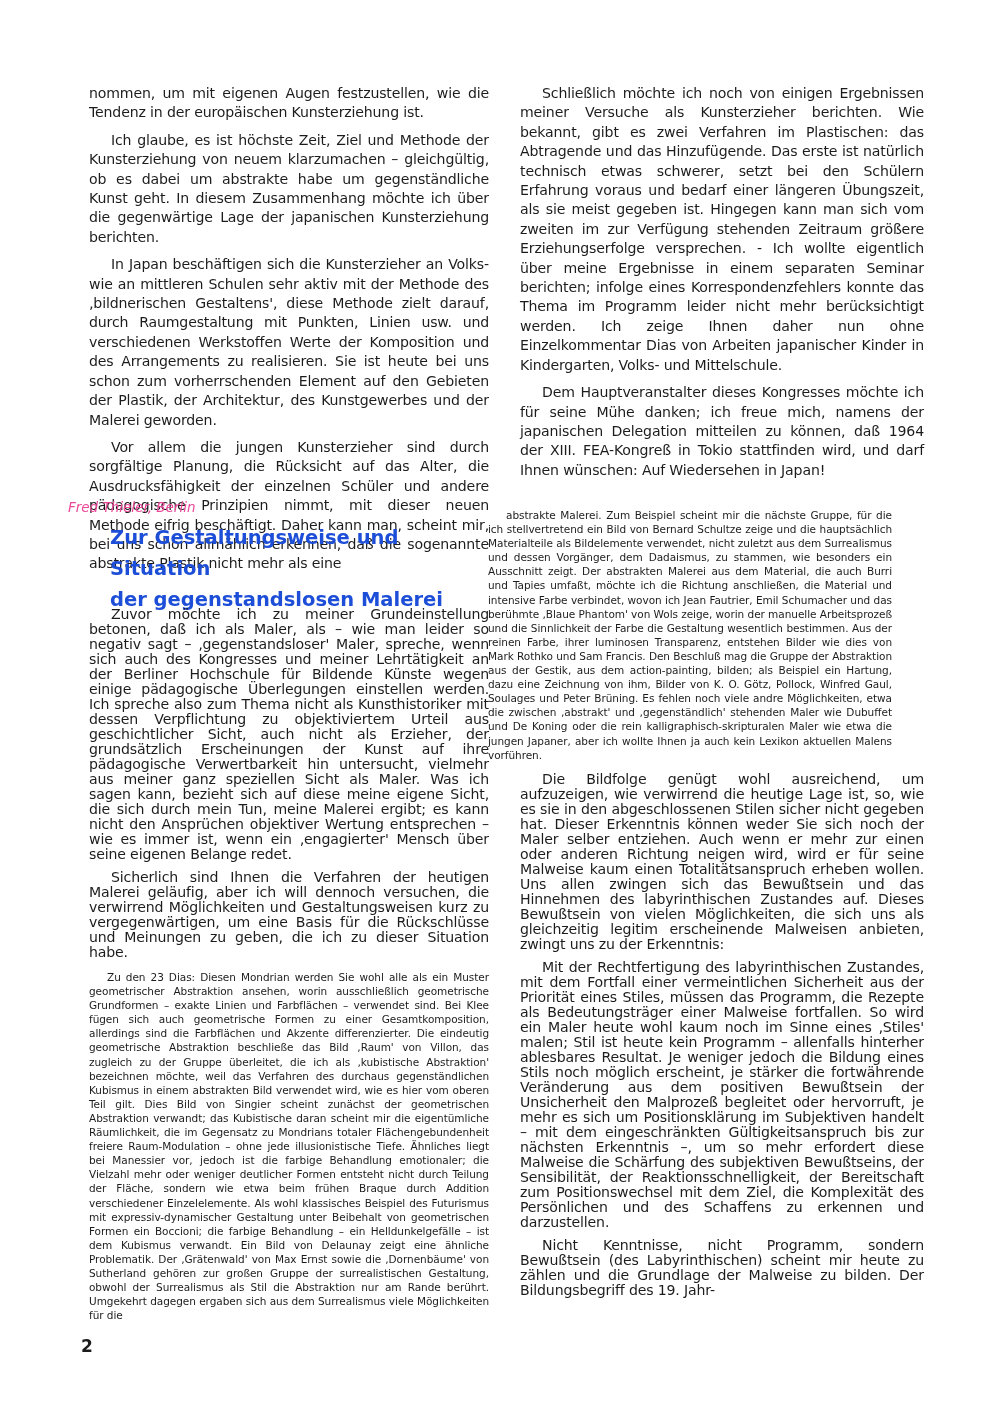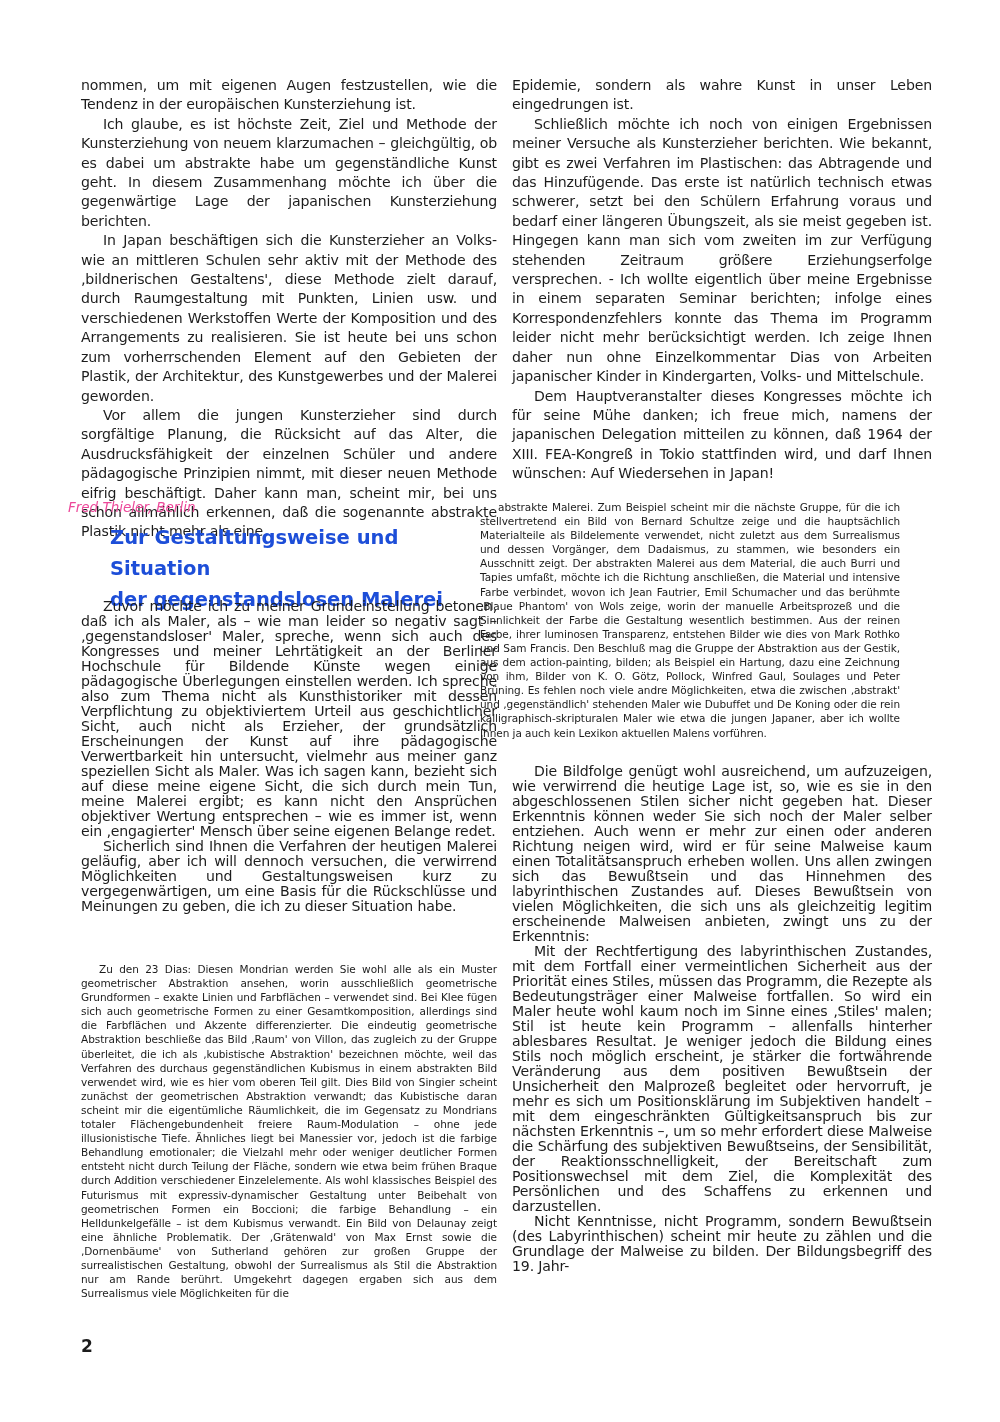--- a/index.html
+++ b/index.html
@@ -1,18 +1,18 @@
 <!DOCTYPE html>
 <html><head>
 <meta charset="utf-8">
 <style>
   html, body { margin: 0; padding: 0; background: #ffffff; }
   body { width: 1000px; height: 1422px; position: relative; overflow: hidden; color: #1c1c1c; font-family: "DejaVu Sans", sans-serif; }
   .col { position: absolute; text-align: justify; hyphens: manual; }
-  .p { margin: 0; text-indent: 22px; }
+  .p { margin: 8px; text-indent: 22px; }
   .p.noindent { text-indent: 0; }
   .top .p { font-size: 14.1px; line-height: 19.4px; letter-spacing: -0.15px; }
   .body .p { font-size: 14.1px; line-height: 15px; letter-spacing: -0.15px; }
   .small .p { font-size: 10.5px; line-height: 14.1px; letter-spacing: -0.05px; text-indent: 18px; }
   #col-top-left { left: 81px; top: 76px; width: 416px; }
   #col-top-right { left: 512px; top: 76px; width: 420px; }
   #author { position: absolute; left: 68px; top: 499px; font-size: 13.5px; font-style: italic; color: #ec4899; }
   #title { position: absolute; left: 110px; top: 522px; width: 386px; text-align: left; font-weight: bold; font-size: 19.5px; line-height: 31px; color: #1d4ed8; }
   #col-bottom-left { left: 81px; top: 599px; width: 416px; }
   #col-small-left { left: 81px; top: 962px; width: 416px; }
@@ -24,21 +24,20 @@
 <body>
 
 <div id="col-top-left" class="col top">
   <p class="p noindent">nommen, um mit eigenen Augen festzustellen, wie die Tendenz in der europäischen Kunsterziehung ist.</p>
   <p class="p">Ich glaube, es ist höchste Zeit, Ziel und Methode der Kunsterziehung von neuem klarzumachen – gleichgültig, ob es dabei um abstrakte habe um gegenständliche Kunst geht. In diesem Zusammenhang möchte ich über die gegenwärtige Lage der japanischen Kunsterziehung berichten.</p>
   <p class="p">In Japan beschäftigen sich die Kunsterzieher an Volks- wie an mittleren Schulen sehr aktiv mit der Methode des ‚bildnerischen Gestaltens', diese Methode zielt darauf, durch Raumgestaltung mit Punkten, Linien usw. und verschiedenen Werkstoffen Werte der Komposition und des Arrangements zu realisieren. Sie ist heute bei uns schon zum vorherrschenden Element auf den Gebieten der Plastik, der Architektur, des Kunstgewerbes und der Malerei geworden.</p>
   <p class="p">Vor allem die jungen Kunsterzieher sind durch sorgfältige Planung, die Rücksicht auf das Alter, die Ausdrucksfähigkeit der einzelnen Schüler und andere pädagogische Prinzipien nimmt, mit dieser neuen Methode eifrig beschäftigt. Daher kann man, scheint mir, bei uns schon allmählich erkennen, daß die sogenannte abstrakte Plastik nicht mehr als eine</p>
 </div>
 
 <div id="col-top-right" class="col top">
-  <p class="p noindent">Epidemie, sondern als wahre Kunst in unser Leben eingedrungen ist.</p>
   <p class="p">Schließlich möchte ich noch von einigen Ergebnissen meiner Versuche als Kunsterzieher berichten. Wie bekannt, gibt es zwei Verfahren im Plastischen: das Abtragende und das Hinzufügende. Das erste ist natürlich technisch etwas schwerer, setzt bei den Schülern Erfahrung voraus und bedarf einer längeren Übungszeit, als sie meist gegeben ist. Hingegen kann man sich vom zweiten im zur Verfügung stehenden Zeitraum größere Erziehungserfolge versprechen. - Ich wollte eigentlich über meine Ergebnisse in einem separaten Seminar berichten; infolge eines Korrespondenzfehlers konnte das Thema im Programm leider nicht mehr berücksichtigt werden. Ich zeige Ihnen daher nun ohne Einzelkommentar Dias von Arbeiten japanischer Kinder in Kindergarten, Volks- und Mittelschule.</p>
   <p class="p">Dem Hauptveranstalter dieses Kongresses möchte ich für seine Mühe danken; ich freue mich, namens der japanischen Delegation mitteilen zu können, daß 1964 der XIII. FEA-Kongreß in Tokio stattfinden wird, und darf Ihnen wünschen: Auf Wiedersehen in Japan!</p>
 </div>
 
 <div id="author">Fred Thieler, Berlin</div>
 
 <div id="title">
   <div>Zur Gestaltungsweise und Situation</div>
   <div>der gegenstandslosen Malerei</div>
 </div>

